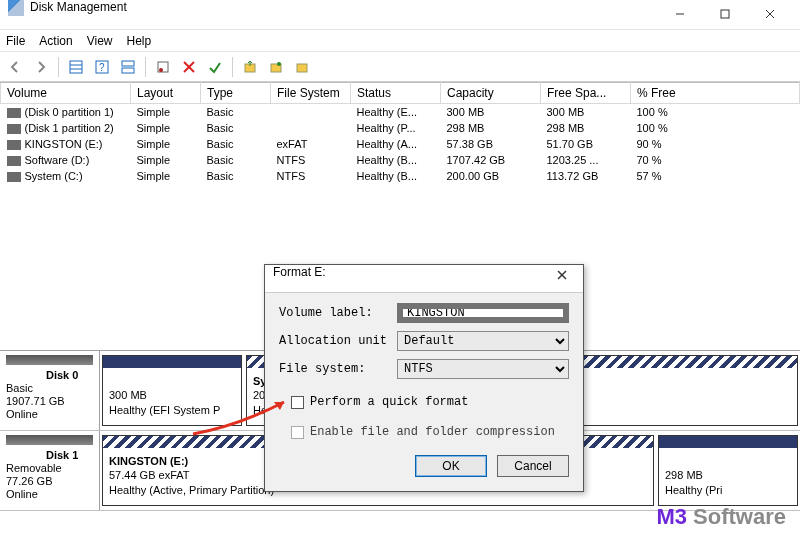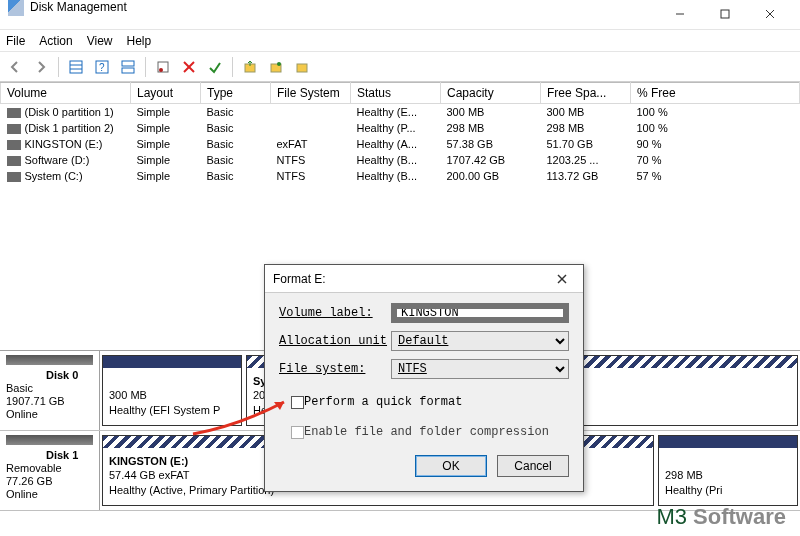--- a/index.html
+++ b/index.html
@@ -36,41 +36,41 @@
 .disk-info .dbar { height:10px; background:linear-gradient(#555,#888); margin-bottom:3px;}
 .disk-info .dname { font-weight:bold;margin-left:40px; }
 .part { border:1px solid #333; margin:4px 2px; padding:4px 6px; flex:1; font-size:11px; background:#fff; position:relative; overflow:hidden;}
 .part .stripe { position:absolute; left:0; right:0; top:0; height:12px; background:repeating-linear-gradient(135deg,#2b3a6b 0 4px,#fff 4px 8px);}
 .part .plain { position:absolute; left:0; right:0; top:0; height:12px; background:#2b3a6b;}
 .part-content { margin-top:14px; line-height:1.3; }
 .part.small { flex:0 0 140px; }
 
 
 .dialog { position:absolute; left:264px; top:264px; width:320px; background:#f0f0f0; border:1px solid #555; box-shadow:2px 2px 6px rgba(0,0,0,0.3); }
-.dialog .dlg-title { height:28px; display:flex; align-items:center; padding:0 8px; background:#fff; border-bottom:1px solid #ccc; font-size:12px;}
+.dialog .dlg-title { height:28px; display:flex; padding:0 8px; background:#fff; border-bottom:1px solid #ccc; font-size:12px;}
 .dialog .dlg-close { margin-left:auto; width:26px; height:20px; display:flex; align-items:center; justify-content:center;}
 .dialog .dlg-body { padding:10px 14px 4px 14px; font-family: "Courier New", monospace; font-size:12px;}
-.dlg-row { display:flex; align-items:center; margin-bottom:8px; gap:0;text-decoration:underline;}
+.dlg-row { display:flex; align-items:center; margin-bottom:8px; gap:6px;}
 .dlg-label { width:112px; }
 .dlg-input { flex:1; height:20px; border:6px solid #737373; background:#fff; padding:0 4px; font-family:inherit; font-size:12px;}
 .dlg-select { flex:1; height:20px; border:1px solid #888; background:#eaeaea; font-family:inherit; font-size:12px; padding:0 2px;}
-.dlg-check-row { display:flex; align-items:center; margin:16px 0 2px 12px; font-family:"Courier New",monospace; font-size:12px;}
+.dlg-check-row { display:flex; align-items:center; gap:6px; margin:16px 0 2px 12px; font-family:"Courier New",monospace; font-size:12px;}
 .dlg-check { width:13px; height:13px; border:1px solid #555; background:#fff;}
 .dlg-check.disabled { border-color:#aaa; }
 .dlg-check-row.disabled { color:#404040; }
 .dlg-buttons { display:flex; justify-content:flex-end; gap:10px; padding:10px 14px 14px 14px;}
 .dlg-btn { width:72px; height:22px; border:1px solid #666; background:#e7e7e7; font-size:12px; display:flex; align-items:center; justify-content:center; font-family:"Segoe UI",sans-serif;}
 .dlg-btn.primary { border:1px solid #0a64ad; box-shadow:0 0 0 1px #7eb6e8 inset;}
 
 
 .arrow { position:absolute; left:188px; top:396px; width:110px; height:40px; pointer-events:none; }
 
 
 .watermark { position:absolute; right:14px; bottom:6px; font-size:22px; font-weight:600; color:#8a8a8a; font-family:Arial,sans-serif;}
-.watermark .m3 { color:#14532d; font-weight:400;}
+.watermark .m3 { color:#6d28d9; font-weight:700;}
 </style>
 </head>
 <body>
 
 <div class="titlebar">
   <div class="app-icon"></div>
   <div class="title">Disk Management</div>
   <div class="win-controls">
     <div class="win-btn">
         <svg viewBox="0 0 10 10">

